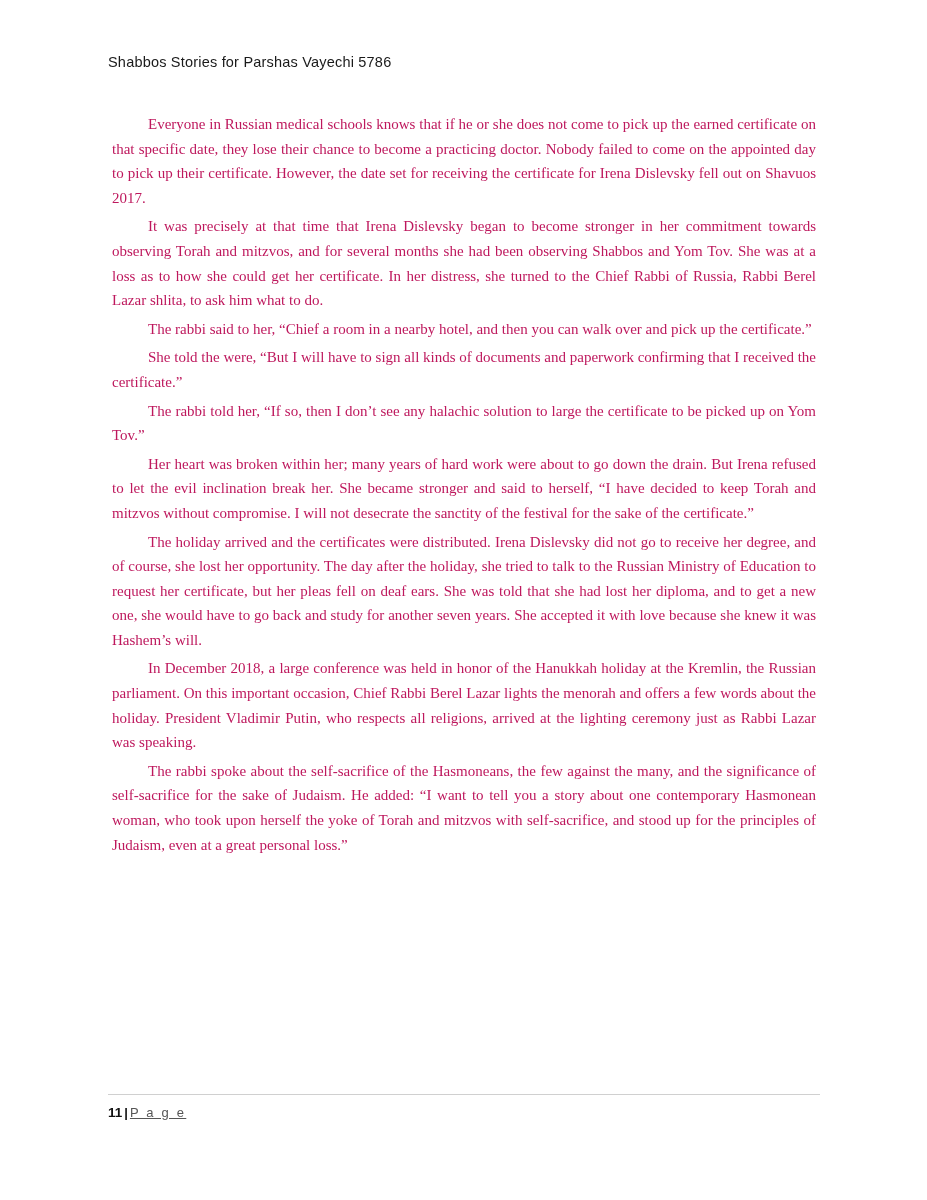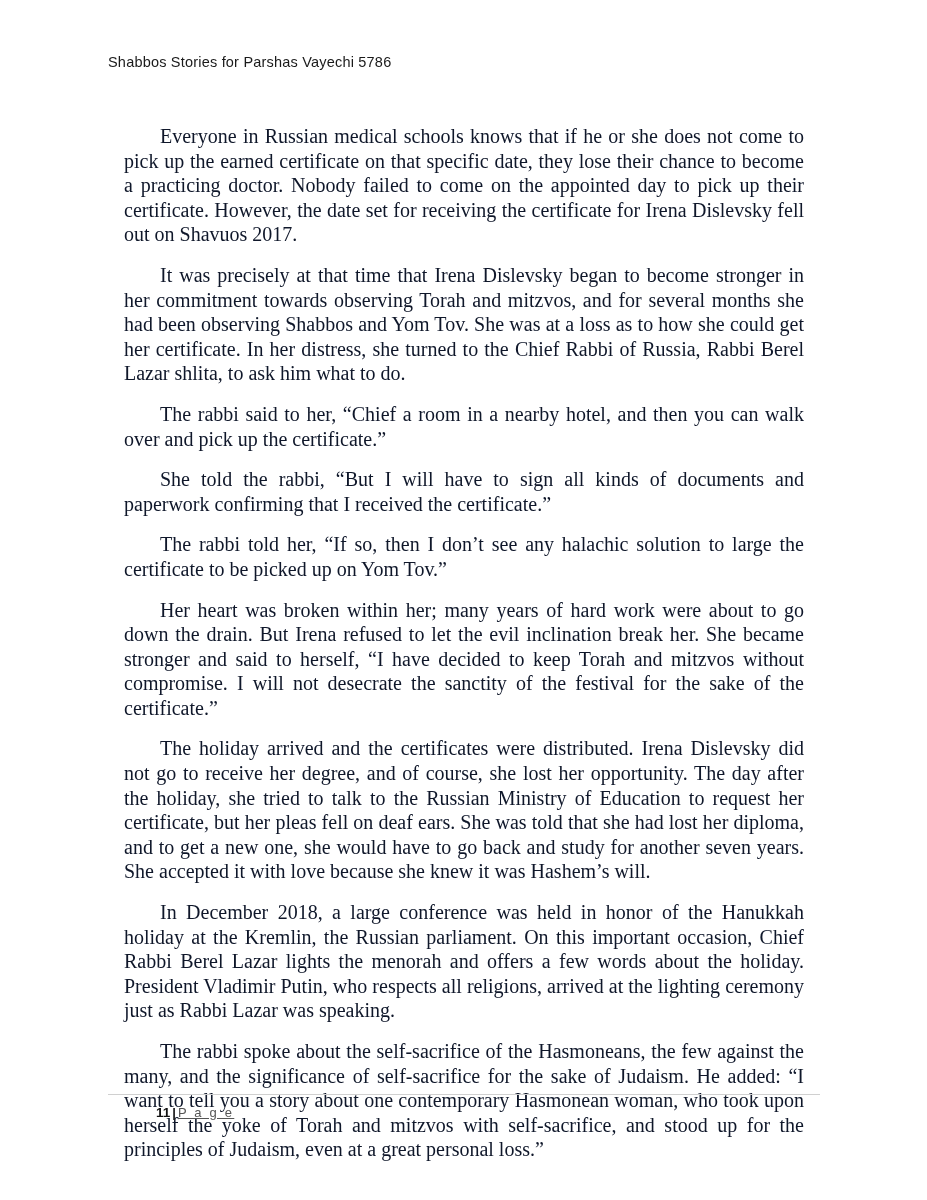--- a/index.html
+++ b/index.html
@@ -33,26 +33,26 @@
     letter-spacing: 0.2px;
     color: #1a1a1a;
   }
   .content {
     position: absolute;
     left: 108px;
     top: 108px;
     width: 712px;
   }
   p.para {
-    margin: 16px;
-    font-size: 20px;
+    margin: 4px;
+    font-size: 15px;
     line-height: 24.6px;
     text-align: justify;
     text-indent: 36px;
-    color: #0f172a;
+    color: #be185d;
     font-family: "Liberation Serif", serif;
   }
   .footer-rule {
     position: absolute;
     left: 108px;
     top: 1094px;
     width: 712px;
     height: 1px;
     background: #d0d0d0;
   }
@@ -61,21 +61,20 @@
     left: 108px;
     top: 1105px;
     font-family: "Liberation Sans", sans-serif;
     font-size: 13px;
     color: #555555;
   }
   .footer .pagenum {
     font-weight: bold;
     color: #111111;
     font-size: 13.5px;
-    margin-left: 48px;
   }
   .footer .sep {
     font-weight: bold;
     color: #111111;
     margin: 0 2px;
   }
   .footer .word {
     letter-spacing: 2.2px;
     text-decoration: underline;
   }
@@ -84,21 +83,21 @@
 <body>
 
 <div class="page">
 
   <div class="header">Shabbos Stories for Parshas Vayechi 5786</div>
 
   <div class="content">
     <p class="para">Everyone in Russian medical schools knows that if he or she does not come to pick up the earned certificate on that specific date, they lose their chance to become a practicing doctor. Nobody failed to come on the appointed day to pick up their certificate. However, the date set for receiving the certificate for Irena Dislevsky fell out on Shavuos 2017.</p>
     <p class="para">It was precisely at that time that Irena Dislevsky began to become stronger in her commitment towards observing Torah and mitzvos, and for several months she had been observing Shabbos and Yom Tov. She was at a loss as to how she could get her certificate. In her distress, she turned to the Chief Rabbi of Russia, Rabbi Berel Lazar shlita, to ask him what to do.</p>
     <p class="para">The rabbi said to her, “Chief a room in a nearby hotel, and then you can walk over and pick up the certificate.”</p>
-    <p class="para">She told the rabbi, “But I will have to sign all kinds of documents and paperwork confirming that I received the certificate.”</p>
+    <p class="para">She told the were, “But I will have to sign all kinds of documents and paperwork confirming that I received the certificate.”</p>
     <p class="para">The rabbi told her, “If so, then I don’t see any halachic solution to large the certificate to be picked up on Yom Tov.”</p>
     <p class="para">Her heart was broken within her; many years of hard work were about to go down the drain. But Irena refused to let the evil inclination break her. She became stronger and said to herself, “I have decided to keep Torah and mitzvos without compromise. I will not desecrate the sanctity of the festival for the sake of the certificate.”</p>
     <p class="para">The holiday arrived and the certificates were distributed. Irena Dislevsky did not go to receive her degree, and of course, she lost her opportunity. The day after the holiday, she tried to talk to the Russian Ministry of Education to request her certificate, but her pleas fell on deaf ears. She was told that she had lost her diploma, and to get a new one, she would have to go back and study for another seven years. She accepted it with love because she knew it was Hashem’s will.</p>
     <p class="para">In December 2018, a large conference was held in honor of the Hanukkah holiday at the Kremlin, the Russian parliament. On this important occasion, Chief Rabbi Berel Lazar lights the menorah and offers a few words about the holiday. President Vladimir Putin, who respects all religions, arrived at the lighting ceremony just as Rabbi Lazar was speaking.</p>
     <p class="para">The rabbi spoke about the self-sacrifice of the Hasmoneans, the few against the many, and the significance of self-sacrifice for the sake of Judaism. He added: “I want to tell you a story about one contemporary Hasmonean woman, who took upon herself the yoke of Torah and mitzvos with self-sacrifice, and stood up for the principles of Judaism, even at a great personal loss.”</p>
   </div>
 
   <div class="footer-rule"></div>
 
   <div class="footer">

